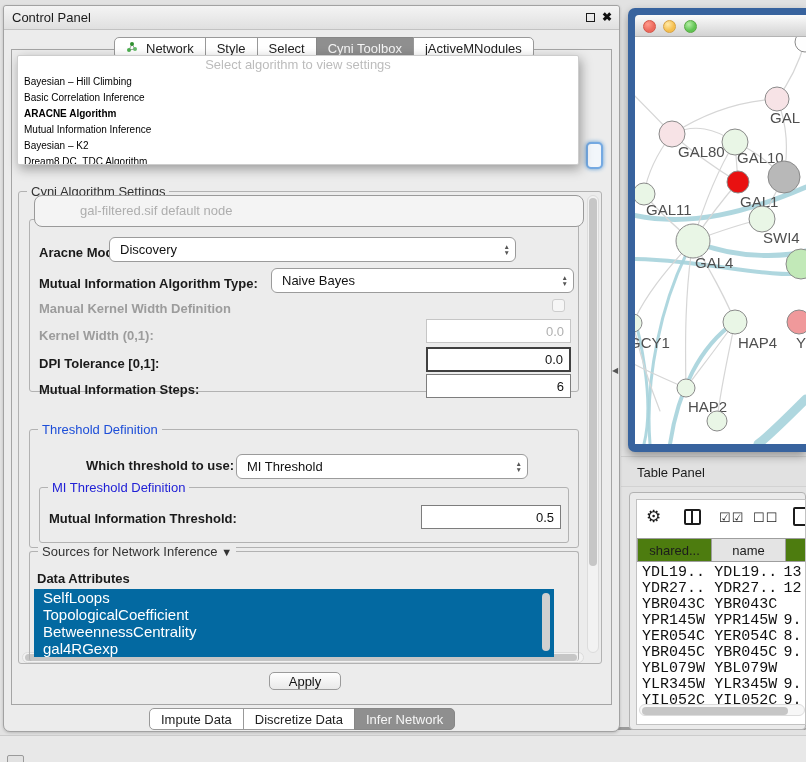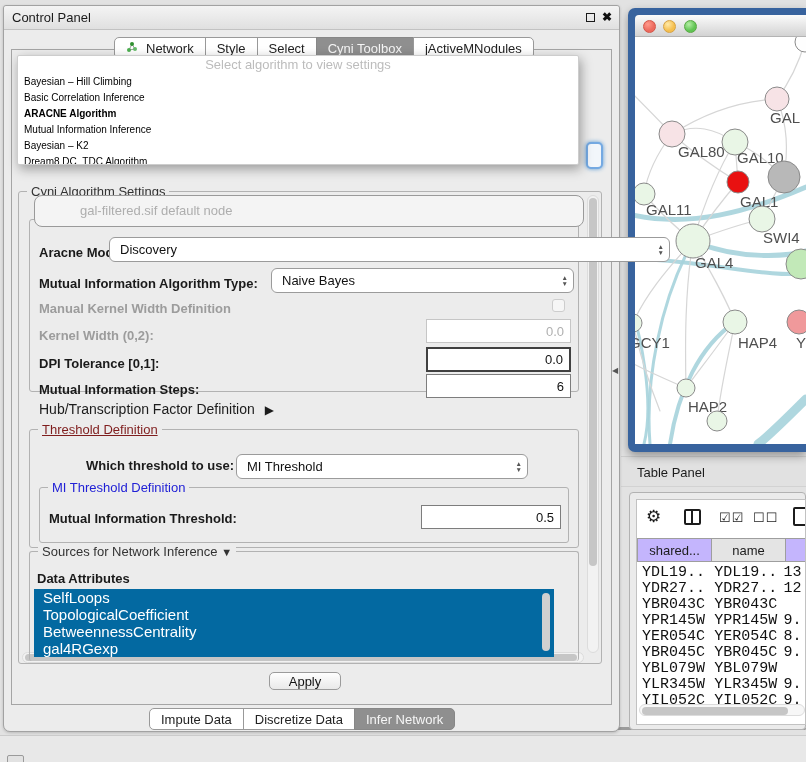--- a/index.html
+++ b/index.html
@@ -43,21 +43,21 @@
   .popup-ph { height:18px; text-align:center; color:#bcbcbc; font-size:13px; line-height:18px; }
   .popup-item { height:16px; line-height:16px; font-size:10px; color:#000; padding-left:6px; white-space:nowrap; }
   .popup-item.bold { font-weight:bold; }
 
   
   .group { border:1px solid #b2b2b2; border-radius:3px; }
   .glabel { position:absolute; top:-8px; left:8px; background:#ececec; padding:0 4px;
             font-size:13px; white-space:nowrap; }
   .glabel.plain { color:#333; }
   .glabel.blue  { color:#2121d6; }
-  .glabel.green { color:#7f1d1d;text-decoration:underline; }
+  .glabel.green { color:#1d4ed8; }
 
   .lbl { font-size:13px; font-weight:bold; color:#1a1a1a; white-space:nowrap; }
   .lbl.dis { color:#9c9c9c; }
   .hub-lbl { font-size:14px; color:#1c1c1c; white-space:nowrap; }
 
   .combo { background:#fff; border:1px solid #9b9b9b; border-radius:6px; font-size:13px; color:#111;
            display:flex; align-items:center; padding:0 5px 0 10px; }
   .combo .t { flex:1; }
   .stepper { display:flex; flex-direction:column; align-items:center; color:#555; }
   .stepper div { font-size:6.5px; line-height:5.5px; }
@@ -106,21 +106,21 @@
   .tp-inner { left:6px; top:6px; width:170px; height:226px; background:#fff;
               border:1px solid #c2c2c2; overflow:hidden; }
   .gear { left:9px; top:6px; font-size:17px; color:#1c1c1c; }
   .cols-icon { left:47px; top:9px; width:17px; height:16px; border:2px solid #1c1c1c; border-radius:2px; }
   .cols-icon::after { content:""; position:absolute; left:5px; top:0; width:2px; height:12px; background:#1c1c1c; }
   .check-pair { left:82px; top:10px; font-size:13px; color:#1c1c1c; letter-spacing:1px; }
   .box-pair { left:116px; top:10px; font-size:13px; color:#1c1c1c; letter-spacing:1px; }
   .doc-icon { left:156px; top:7px; width:16px; height:19px; border:2px solid #1c1c1c; border-radius:2px; background:#fff; }
   .th-cell { top:38px; height:24px; border:1px solid #9e9e9e; border-left:none; font-size:13px; color:#1c1c1c;
              display:flex; align-items:center; justify-content:center; }
-  .th-blue { background:#c4b5fd; }
+  .th-blue { background:#4d7c0f; }
   .th-gray { background:#e4e4e4; }
   .trow { display:flex; height:16px; font-size:15px; color:#111;font-family:Liberation Mono, monospace; }
   .trow .c1 { width:75px; padding-left:5px; overflow:hidden; white-space:nowrap; }
   .trow .c2 { width:74px; padding-left:6px; overflow:hidden; white-space:nowrap; }
   .trow .c3 { width:30px; padding-left:5px; overflow:hidden; white-space:nowrap; }
 
   
   .dark-line { left:150px; top:727px; width:656px; height:3px; background:#9b9b9b; border-radius:2px; z-index:1; }
   .bstrip { left:0; top:735px; width:806px; height:27px; background:#e8e8e8; border-top:1px solid #cccccc; }
   .cut-icon { left:7px; top:755px; width:17px; height:12px; border:1px solid #9a9a9a;
@@ -183,54 +183,50 @@
 
       <div class="abs sb-track-h" style="left:3px; top:460px; width:562px; height:11px;">
         <div class="abs sb-thumb" style="left:2px; top:1px; width:552px; height:7px;"></div>
       </div>
     </div>
 
     <div class="abs group" style="left:25px; top:213px; width:550px; height:173px;">
       <span class="glabel blue">Algorithm Definition</span>
     </div>
     <span class="abs lbl" style="left:35px; top:239px;">Aracne Mode:</span>
-    <div class="abs combo" style="left:105px; top:231px; width:561px; height:25px;">
+    <div class="abs combo" style="left:105px; top:231px; width:407px; height:25px;">
       <span class="t">Discovery</span>
       <span class="stepper">
           <div>▲</div>
           <div>▼</div>
         </span>
     </div>
     <span class="abs lbl" style="left:35px; top:270px;">Mutual Information Algorithm Type:</span>
     <div class="abs combo" style="left:267px; top:262px; width:303px; height:25px;">
       <span class="t">Naive Bayes</span>
       <span class="stepper">
           <div>▲</div>
           <div>▼</div>
         </span>
     </div>
     <span class="abs lbl dis" style="left:35px; top:295px;">Manual Kernel Width Definition</span>
     <span class="abs cb" style="left:548px; top:293px;"></span>
-    <span class="abs lbl dis" style="left:35px; top:322px;">Kernel Width (0,2):</span>
+    <span class="abs lbl dis" style="left:35px; top:322px;">Kernel Width (0,1):</span>
     <div class="abs field dis" style="left:422px; top:313px; width:145px; height:24px;">
       <span>0.0</span>
     </div>
     <span class="abs lbl" style="left:35px; top:350px;">DPI Tolerance [0,1]:</span>
     <div class="abs field strong" style="left:422px; top:341px; width:145px; height:25px;">
       <span>0.0</span>
     </div>
     <span class="abs lbl" style="left:35px; top:376px;">Mutual Information Steps:</span>
     <div class="abs field" style="left:422px; top:368px; width:145px; height:24px;">
       <span>6</span>
     </div>
 
-    <span class="abs hub-lbl" style="left:35px; top:395px;">
-      <span>Hub/Transcription Factor Definition</span>
-      <span style="font-size:12px; margin-left:6px;">▶</span>
-    </span>
 
     <div class="abs group" style="left:25px; top:423px; width:550px; height:119px;">
       <span class="glabel green">Threshold Definition</span>
     </div>
     <span class="abs lbl" style="left:82px; top:452px;">Which threshold to use:</span>
     <div class="abs combo" style="left:232px; top:448px; width:292px; height:25px;gap:7px;">
       <span class="t">MI Threshold</span>
       <span class="stepper">
           <div>▲</div>
           <div>▼</div>

